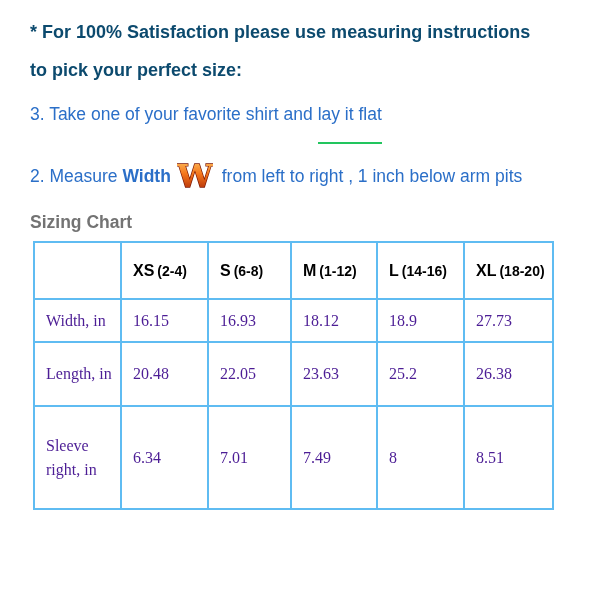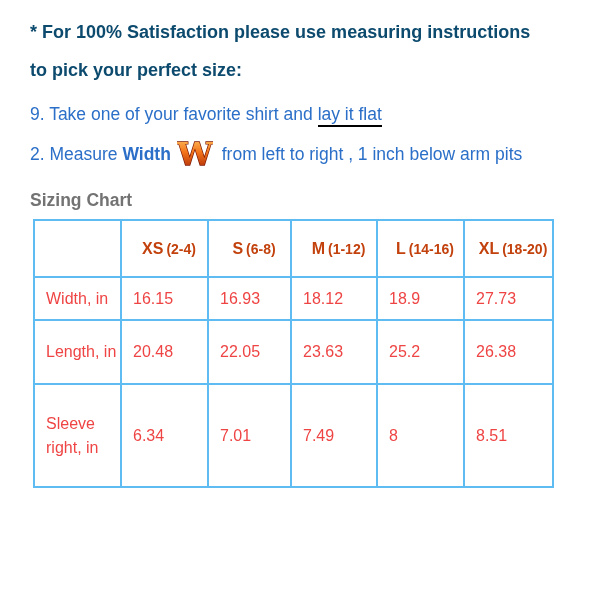--- a/index.html
+++ b/index.html
@@ -19,26 +19,26 @@
   }
 
   .step {
     color: #2B6FC8;
     font-size: 17.5px;
     line-height: 32px;
     max-width: 548px;
   }
   .step .kw { font-weight: bold; }
   .step1 { margin-top: 9px; }
-  .step2 { margin-top: 5px; }
+  .step2 { margin-top: 27px; }
   .step3 { margin-top: 9px; }
 
   .underlined {
-    border-bottom: 2px solid #000000;
-    padding-bottom: 1px;
+    border-bottom: 2px solid #22c55e;
+    padding-bottom: 18px;
   }
 
   .letter-icon {
     vertical-align: -13px;
     margin: 0 4px 0 6px;
   }
 
   .chart-title {
     margin-top: 17px;
     font-size: 17.5px;
@@ -51,49 +51,49 @@
     table-layout: fixed;
     margin: 8px 0 0 3px;
   }
   table.sizing th, table.sizing td {
     border: 2px solid #5FBCF2;
     text-align: left;
     vertical-align: middle;
     padding: 2px 2px 2px 11px;
   }
   table.sizing th {
-    color: #c2410c;
+    color: #000000;
     font-weight: bold;
     font-size: 16px;
     white-space: nowrap;
-    text-align: center;
   }
   table.sizing th .rg { font-size: 14px; margin-left: 3px; }
   table.sizing td {
-    color: #ef4444;
+    color: #4c1d95;
     font-size: 16px;
     line-height: 24px;
+    font-family: Liberation Serif, serif;
   }
   tr.hdr { height: 57px; }
   tr.r1  { height: 43px; }
   tr.r2  { height: 64px; }
   tr.r3  { height: 103px; }
 </style>
 </head>
 <body>
 
 <div class="page">
 
   <div class="intro">
     <div>* For 100% Satisfaction please use measuring instructions</div>
     <div>to pick your perfect size:</div>
   </div>
 
   <div class="step step1">
-    <span>9. Take one of your favorite shirt and </span><span class="underlined">lay it flat</span>
+    <span>3. Take one of your favorite shirt and </span><span class="underlined">lay it flat</span>
   </div>
 
   <div class="step step2">
     <span>2. Measure </span><span class="kw">Width</span><svg class="letter-icon" width="36" height="38" viewBox="0 0 36 38">
       <defs>
         <linearGradient id="gradW" x1="0" y1="0" x2="0" y2="1">
           <stop offset="0" stop-color="#FFCD68"></stop>
           <stop offset="0.45" stop-color="#F4741B"></stop>
           <stop offset="1" stop-color="#9E1C02"></stop>
         </linearGradient>

